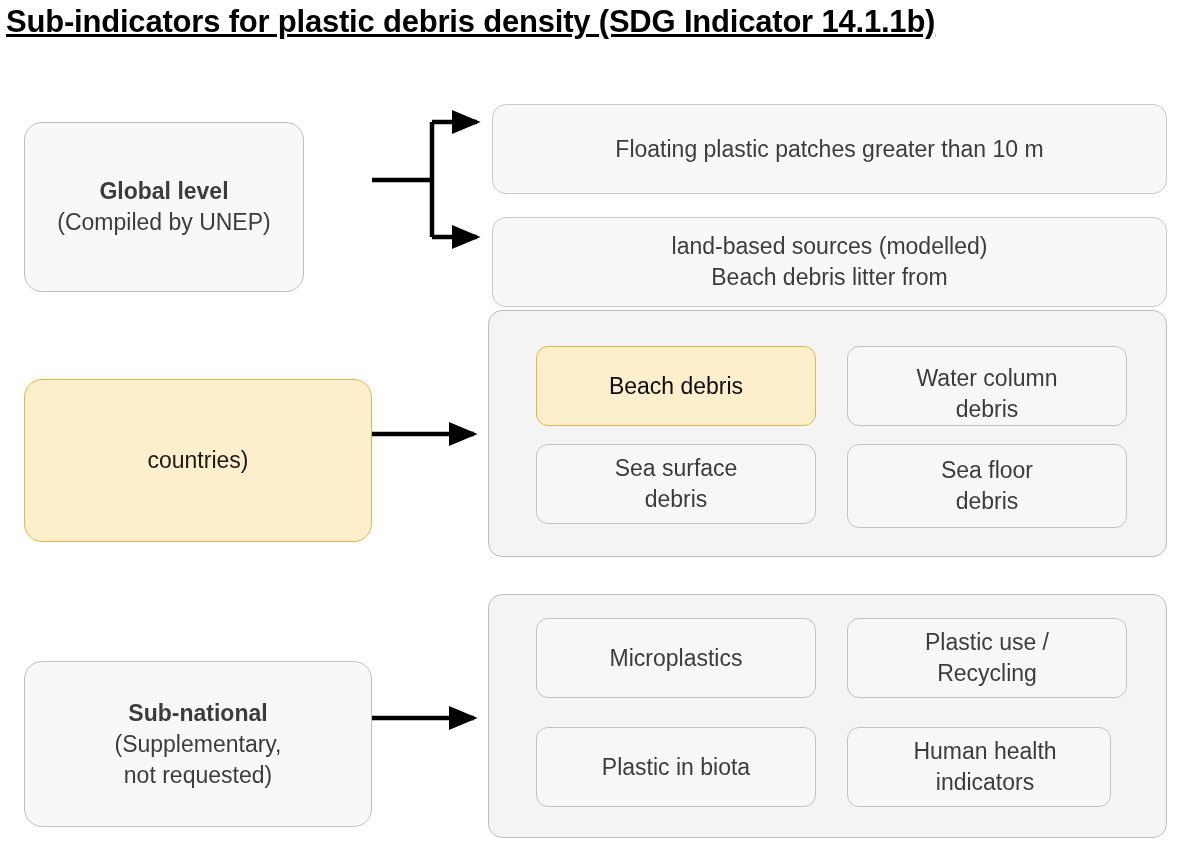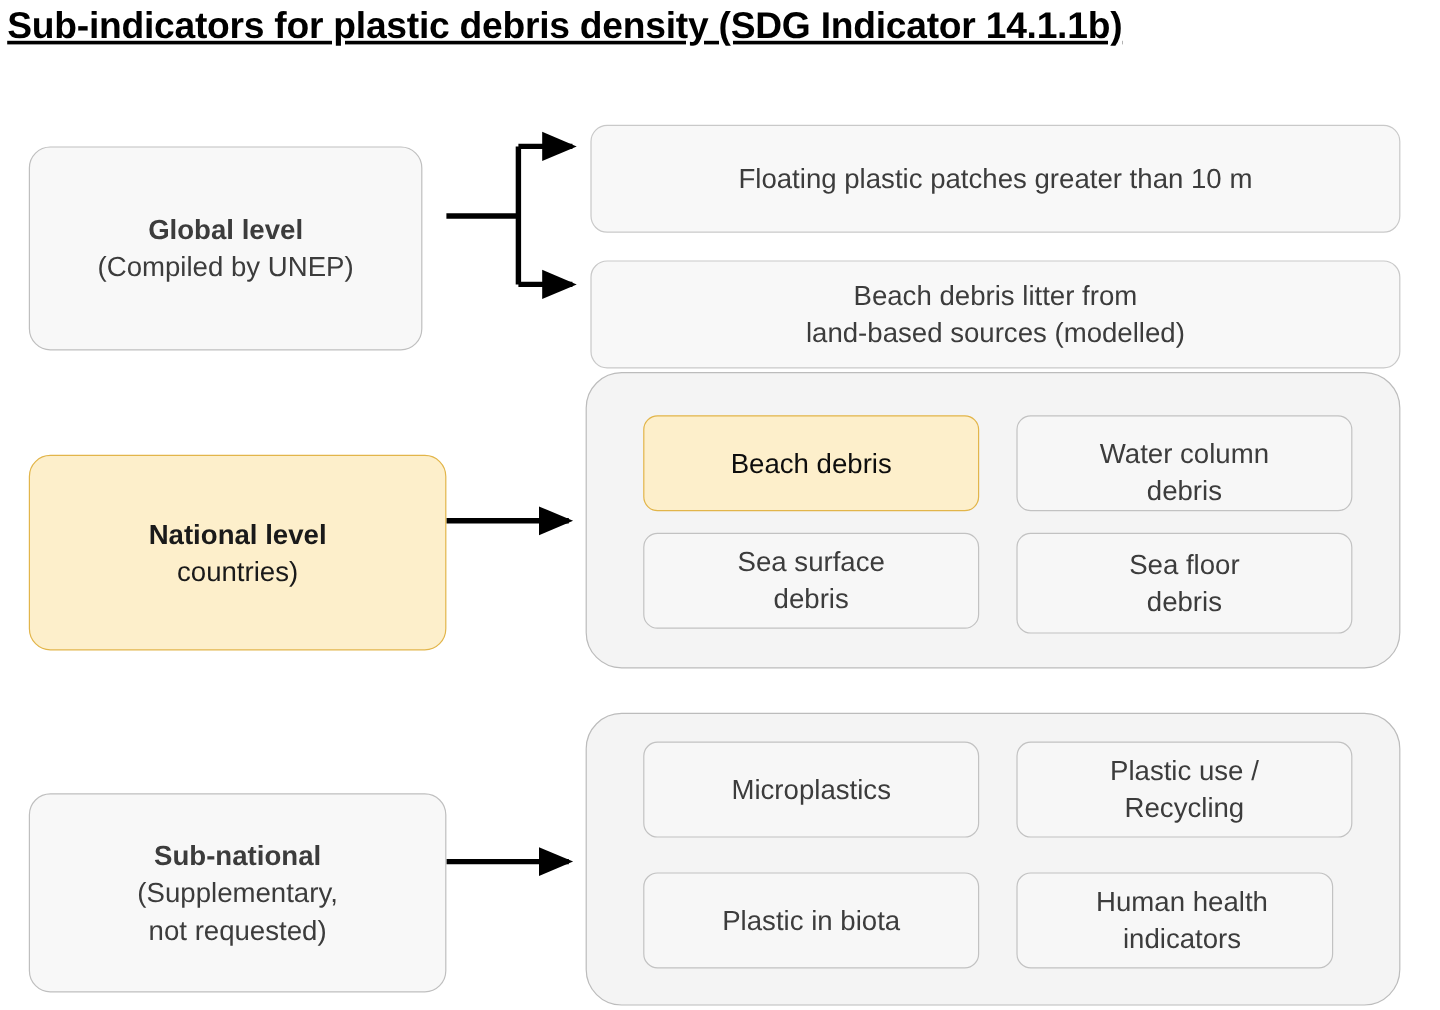--- a/index.html
+++ b/index.html
@@ -76,21 +76,21 @@
     line-height: 31px;
     padding: 0 14px;
   }
 
   
   .group {
     position: absolute;
     box-sizing: border-box;
     background: #f4f4f4;
     border: 1.6px solid #bcbcbc;
-    border-radius: 30px;
+    border-radius: 14px;
   }
 
   
   .sub-box {
     position: absolute;
     box-sizing: border-box;
     background: #f7f7f7;
     border: 1.4px solid #c2c2c2;
     border-radius: 12px;
     display: flex;
@@ -139,43 +139,42 @@
 
   <g>
     <path d="M372,434 L474,434" stroke="#000000" stroke-width="4.5" fill="none" marker-end="url(#arrowhead)"></path>
   </g>
 
   <g>
     <path d="M372,718 L474,718" stroke="#000000" stroke-width="4.5" fill="none" marker-end="url(#arrowhead)"></path>
   </g>
 </svg>
 
-<div class="box level-card" style="left:24px; top:95px; width:328px; height:170px;">
+<div class="box level-card" style="left:24px; top:95px; width:280px; height:170px;">
   <div class="level-title">Global level</div>
   <div class="level-sub">(Compiled by UNEP)</div>
 </div>
 
 <div class="box level-card highlight" style="left:24px; top:352px; width:348px; height:163px;">
-  <div class="level-title">National level</div>
   <div class="level-sub">countries)</div>
 </div>
 
 <div class="box level-card" style="left:24px; top:634px; width:348px; height:166px;">
   <div class="level-title">Sub-national</div>
   <div class="level-sub">(Supplementary,</div>
   <div class="level-sub">not requested)</div>
 </div>
 
 <div class="box indicator-box" style="left:492px; top:77px; width:675px; height:90px;">
   <div>Floating plastic patches greater than 10 m</div>
 </div>
 
 <div class="box indicator-box" style="left:492px; top:190px; width:675px; height:90px;">
+  <div>land-based sources (modelled)</div>
   <div>Beach debris litter from</div>
-  <div>land-based sources (modelled)</div>
 </div>
 
 <div class="group" style="left:488px; top:310px; width:679px; height:247px;">
 
   <div class="sub-box highlight" style="left:47px; top:35px; width:280px; height:80px;">
     <div>
       <div>Beach debris</div>
     </div>
   </div>
 

